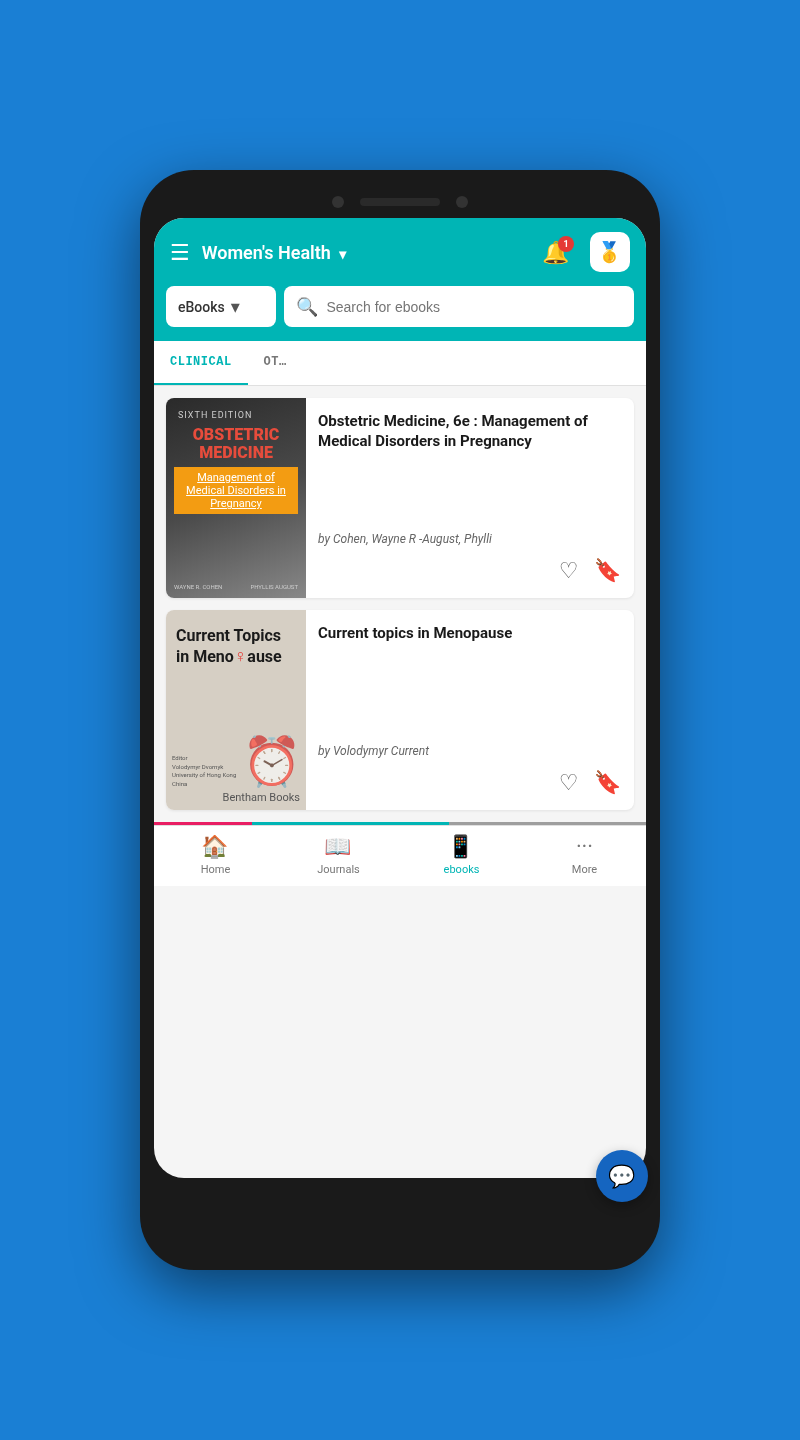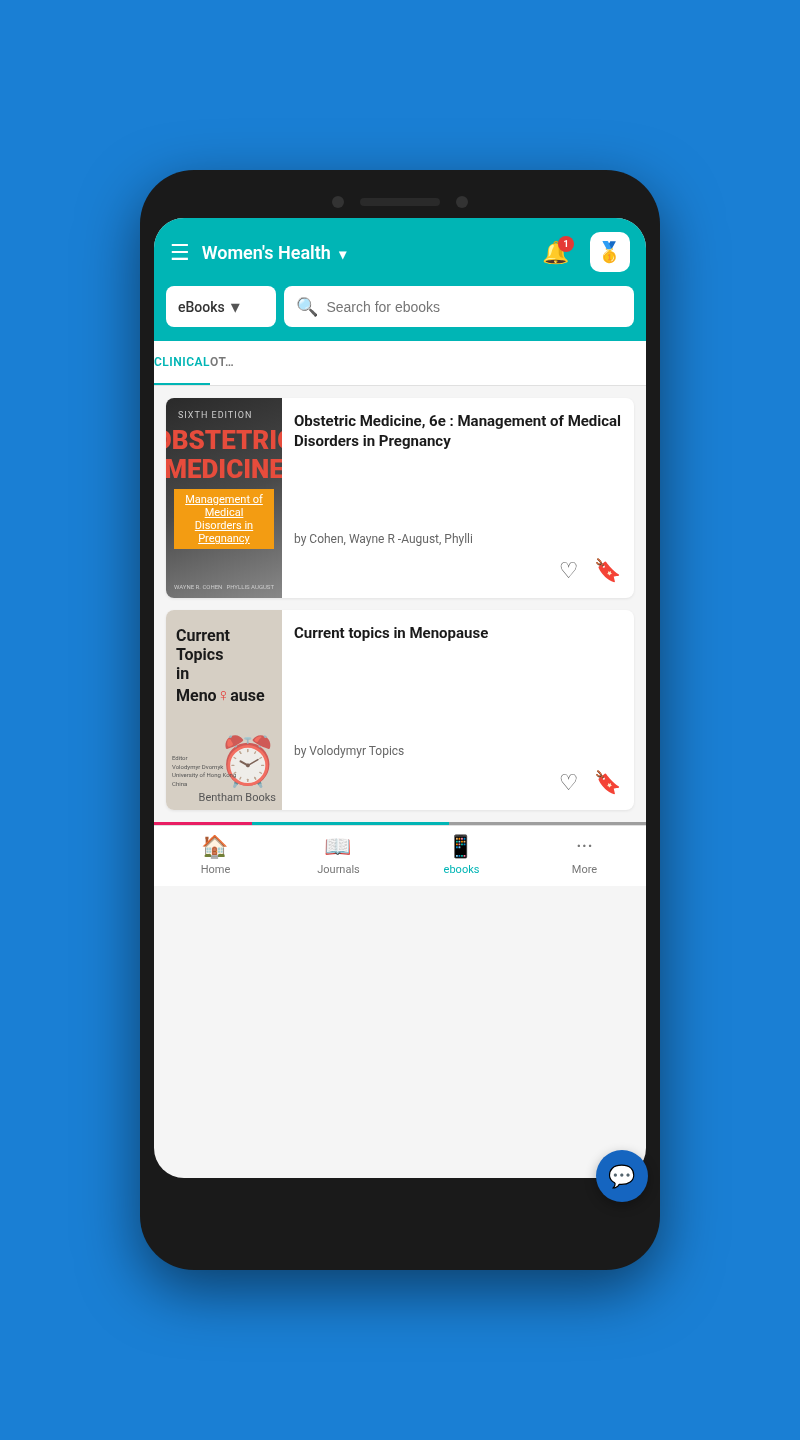--- a/index.html
+++ b/index.html
@@ -136,27 +136,28 @@
     .search-icon { color: #888; font-size: 18px; }
     
     .tabs-row {
       background: white;
       display: flex;
       border-bottom: 1px solid #e0e0e0;
       overflow-x: auto;
     }
     .tabs-row::-webkit-scrollbar { display: none; }
     .tab-item {
-      padding: 14px 0;
+      padding: 14px 16px;
       font-size: 12px;
       font-weight: 600;
       color: #777;
       cursor: pointer;
       white-space: nowrap;
       letter-spacing: 0.5px;
+      font-family: Liberation Mono, monospace;
     }
     .tab-item.active {
       color: #00b5b5;
       border-bottom: 2px solid #00b5b5;
     }
     
     .book-list {
       background: #f5f5f5;
       padding: 12px;
       display: flex;
@@ -164,21 +165,21 @@
       gap: 12px;
     }
     .book-card {
       background: white;
       border-radius: 8px;
       display: flex;
       overflow: hidden;
       box-shadow: 0 1px 3px rgba(0,0,0,0.08);
     }
     .book-cover {
-      width: 116px;
+      width: 140px;
       min-height: 200px;
       flex-shrink: 0;
       overflow: hidden;
       position: relative;
     }
     
     .cover-obstetric {
       background: linear-gradient(160deg, #2a2a2a 0%, #4a4a4a 50%, #888 100%);
       width: 100%;
       height: 100%;
@@ -193,21 +194,21 @@
     .cover-obstetric .edition-text {
       color: #ccc;
       font-size: 9px;
       letter-spacing: 1px;
       margin-bottom: 6px;
       align-self: flex-start;
       margin-left: 4px;
     }
     .cover-obstetric .big-title {
       color: #e74c3c;
-      font-size: 26px;
+      font-size: 16px;
       font-weight: 900;
       text-align: center;
       line-height: 1.1;
       text-transform: uppercase;
     }
     .cover-obstetric .subtitle-bar {
       background: #f39c12;
       padding: 4px 6px;
       margin-top: 6px;
       width: 100%;
@@ -287,20 +288,21 @@
       font-size: 15px;
       font-weight: 700;
       color: #1a1a1a;
       line-height: 1.3;
       margin-bottom: 8px;
     }
     .book-author {
       font-size: 12px;
       color: #666;
       margin-top: auto;
+      font-style: italic;
     }
     .book-actions {
       display: flex;
       justify-content: flex-end;
       gap: 16px;
       margin-top: 12px;
     }
     .action-btn {
       font-size: 22px;
       color: #555;
@@ -430,21 +432,21 @@
               <span>Current Topics</span><br>
               in Meno<span class="meno-symbol">♀</span>ause
             </div>
             <div class="clock-area">⏰</div>
             <div class="editor-text">Editor<br>Volodymyr Dvornyk<br>University of Hong Kong<br>China</div>
             <div class="publisher">Bentham Books</div>
           </div>
         </div>
         <div class="book-info">
           <div class="book-title">Current topics in Menopause</div>
-          <div class="book-author">by Volodymyr Topics</div>
+          <div class="book-author">by Volodymyr Current</div>
           <div class="book-actions">
             <button class="action-btn">♡</button>
             <button class="action-btn">🔖</button>
           </div>
         </div>
       </div>
 
     </div>
 
     <div class="progress-bar"></div>

